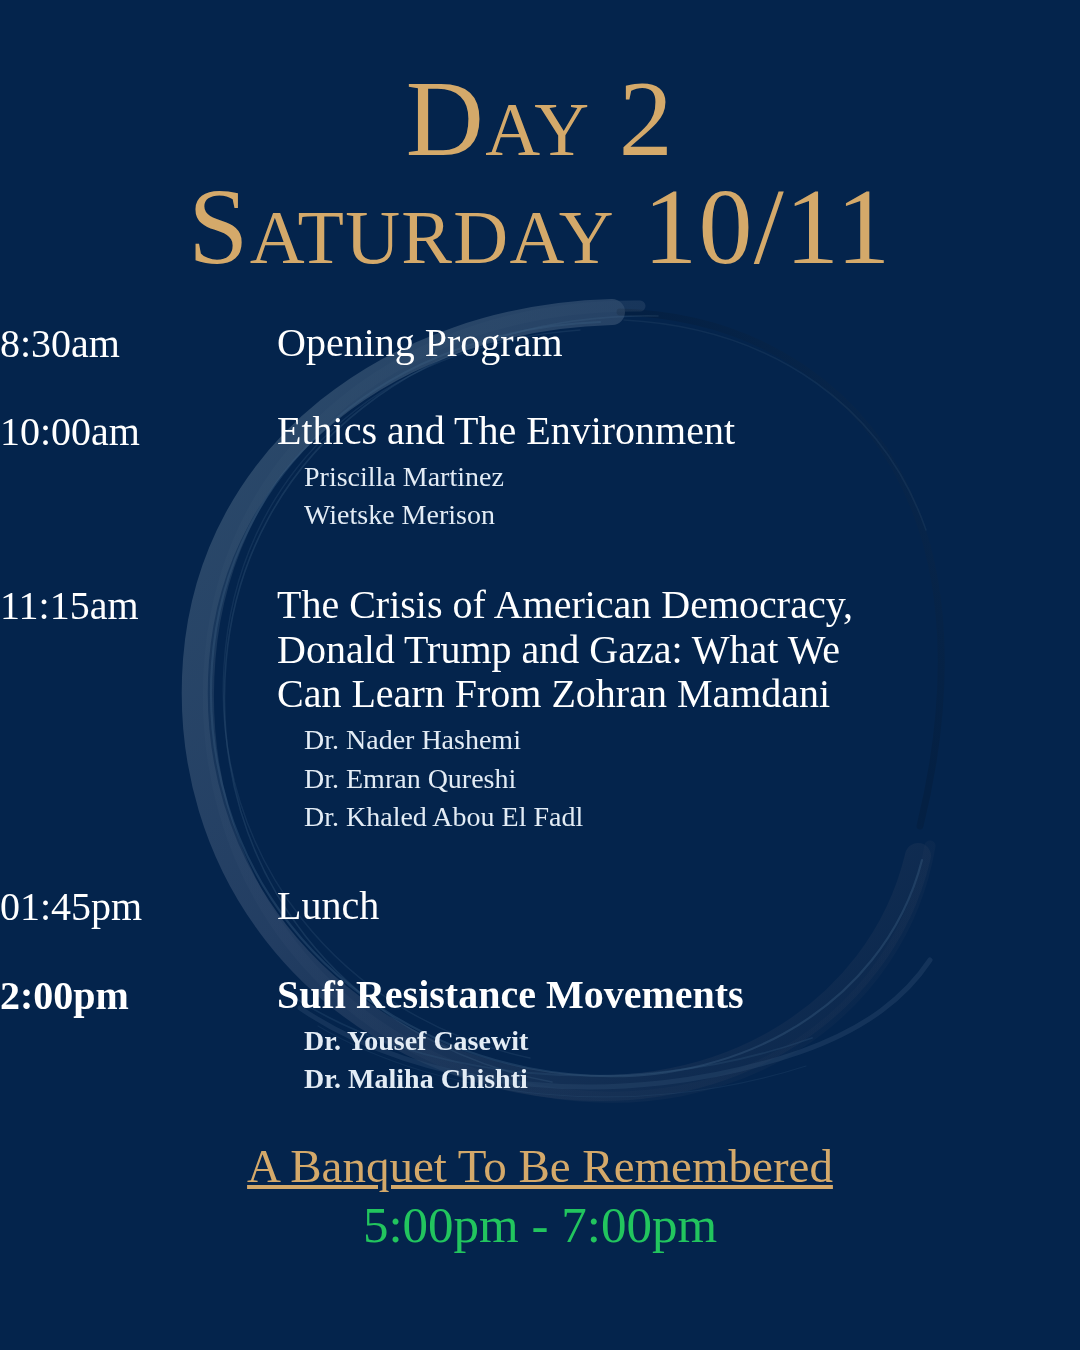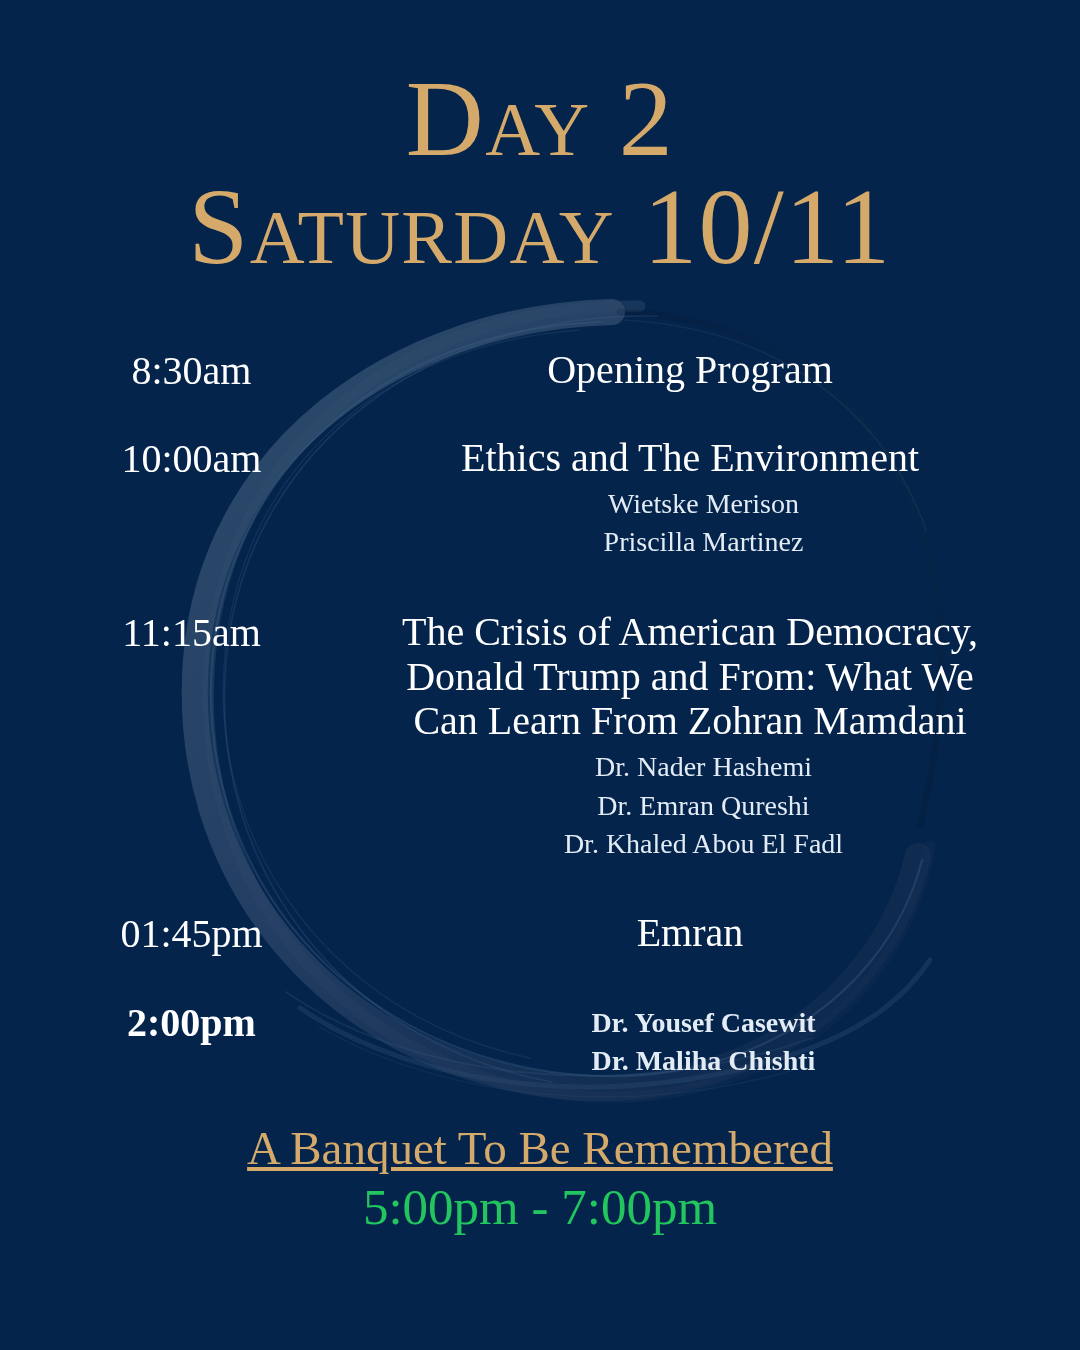--- a/index.html
+++ b/index.html
@@ -45,24 +45,22 @@
     font-variant: small-caps;
     letter-spacing: 0.012em;
     line-height: 1.06;
     white-space: nowrap;
   }
   .heading-line.l1 { font-size: 108px; }
   .heading-line.l2 { font-size: 108px; margin-top: -6px; }
 
   
   .schedule {
-    margin-top: 63px;
-    padding-left: 53px;
+    margin-top: 36px;
     padding-right: 30px;
-    text-align: center;
   }
   .row {
     display: flex;
     align-items: flex-start;
   }
   .row.gap-sm  { margin-bottom: 18px; font-weight: bold; }
   .row.gap-md  { margin-bottom: 42px; }
   .row.gap-lg  { margin-bottom: 48px; }
 
   .time {
@@ -183,50 +181,51 @@
       <div class="session">
         <div class="session-title">Opening Program</div>
       </div>
     </div>
 
     <div class="row gap-lg">
       <div class="time">10:00am</div>
       <div class="session">
         <div class="session-title">Ethics and The Environment</div>
         <div class="speakers">
+          <div class="speaker">Priscilla Martinez</div>
           <div class="speaker">Wietske Merison</div>
-          <div class="speaker">Priscilla Martinez</div>
         </div>
       </div>
     </div>
 
     <div class="row gap-lg">
       <div class="time">11:15am</div>
       <div class="session">
         <div class="session-title">The Crisis of American Democracy,</div>
-        <div class="session-title">Donald Trump and From: What We</div>
+        <div class="session-title">Donald Trump and Gaza: What We</div>
         <div class="session-title">Can Learn From Zohran Mamdani</div>
         <div class="speakers">
           <div class="speaker">Dr. Nader Hashemi</div>
           <div class="speaker">Dr. Emran Qureshi</div>
           <div class="speaker">Dr. Khaled Abou El Fadl</div>
         </div>
       </div>
     </div>
 
     <div class="row gap-md">
       <div class="time">01:45pm</div>
       <div class="session">
-        <div class="session-title">Emran</div>
+        <div class="session-title">Lunch</div>
       </div>
     </div>
 
     <div class="row gap-sm">
       <div class="time">2:00pm</div>
       <div class="session">
+        <div class="session-title">Sufi Resistance Movements</div>
         <div class="speakers">
           <div class="speaker">Dr. Yousef Casewit</div>
           <div class="speaker">Dr. Maliha Chishti</div>
         </div>
       </div>
     </div>
 
   </div>
 
   <div class="banquet">

